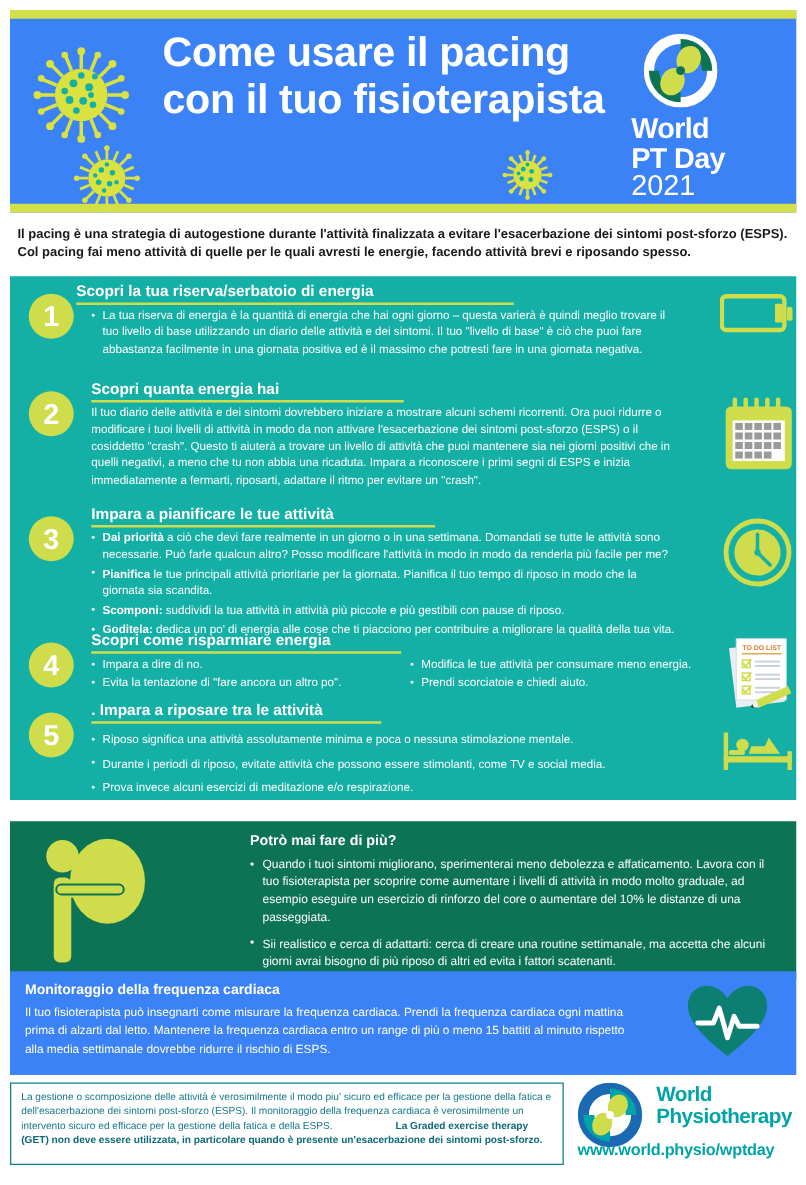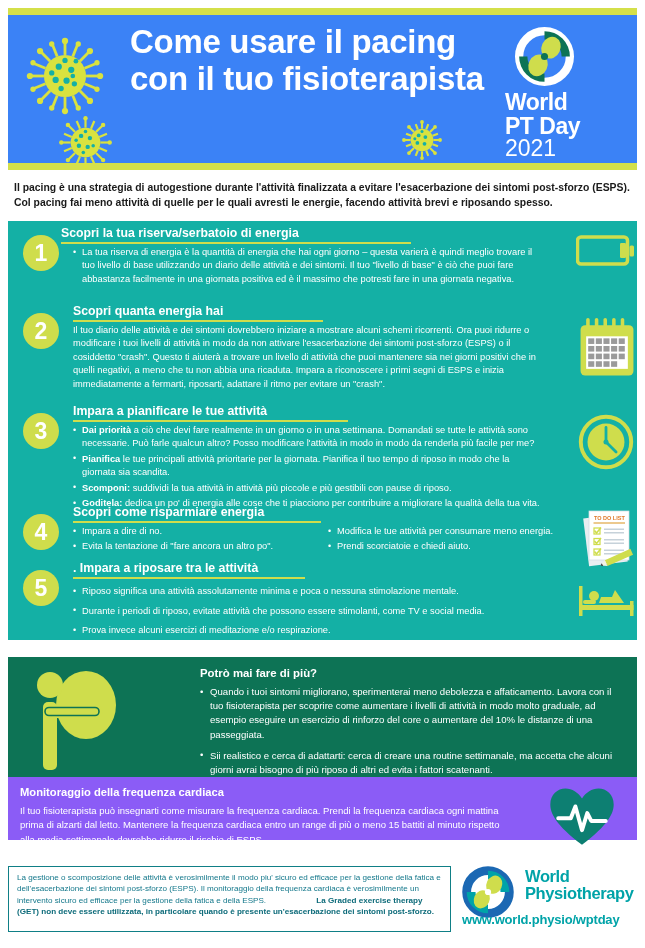--- a/index.html
+++ b/index.html
@@ -65,22 +65,22 @@
     position:absolute;left:8px;top:645px;width:629px;height:127px;
     background:#0d7355;box-sizing:border-box;margin-top:12px;
   }
   .gb-title{position:absolute;left:192px;top:10px;color:#ffffff;font-weight:bold;font-size:11.4px;}
   .gb-body{position:absolute;left:192px;top:28px;width:420px;color:#ffffff;font-size:9.6px;line-height:1.48;}
   .gb-body p{margin:0 0 7px 0;padding-left:10px;position:relative;}
   .gb-body p:before{content:"\2022";position:absolute;left:0;top:-0.5px;color:#ffffff;}
 
   
   .heartbox{
-    position:absolute;left:8px;top:777px;width:629px;height:63px;
-    background:#8b5cf6;box-sizing:border-box;
+    position:absolute;left:8px;top:777px;width:629px;height:83px;
+    background:#3b82f6;box-sizing:border-box;
   }
   .hb-title{position:absolute;left:12px;top:9px;color:#ffffff;font-weight:bold;font-size:11.2px;}
   .hb-body{position:absolute;left:12px;top:27px;width:490px;color:#ffffff;font-size:9.5px;line-height:1.5;}
 
   
   .footerbox{
     position:absolute;left:8px;top:866px;width:443px;height:66px;
     border:1.4px solid #0f7f86;box-sizing:border-box;
     padding:5px 8px;color:#14788b;font-size:8.1px;line-height:1.42;
   }

